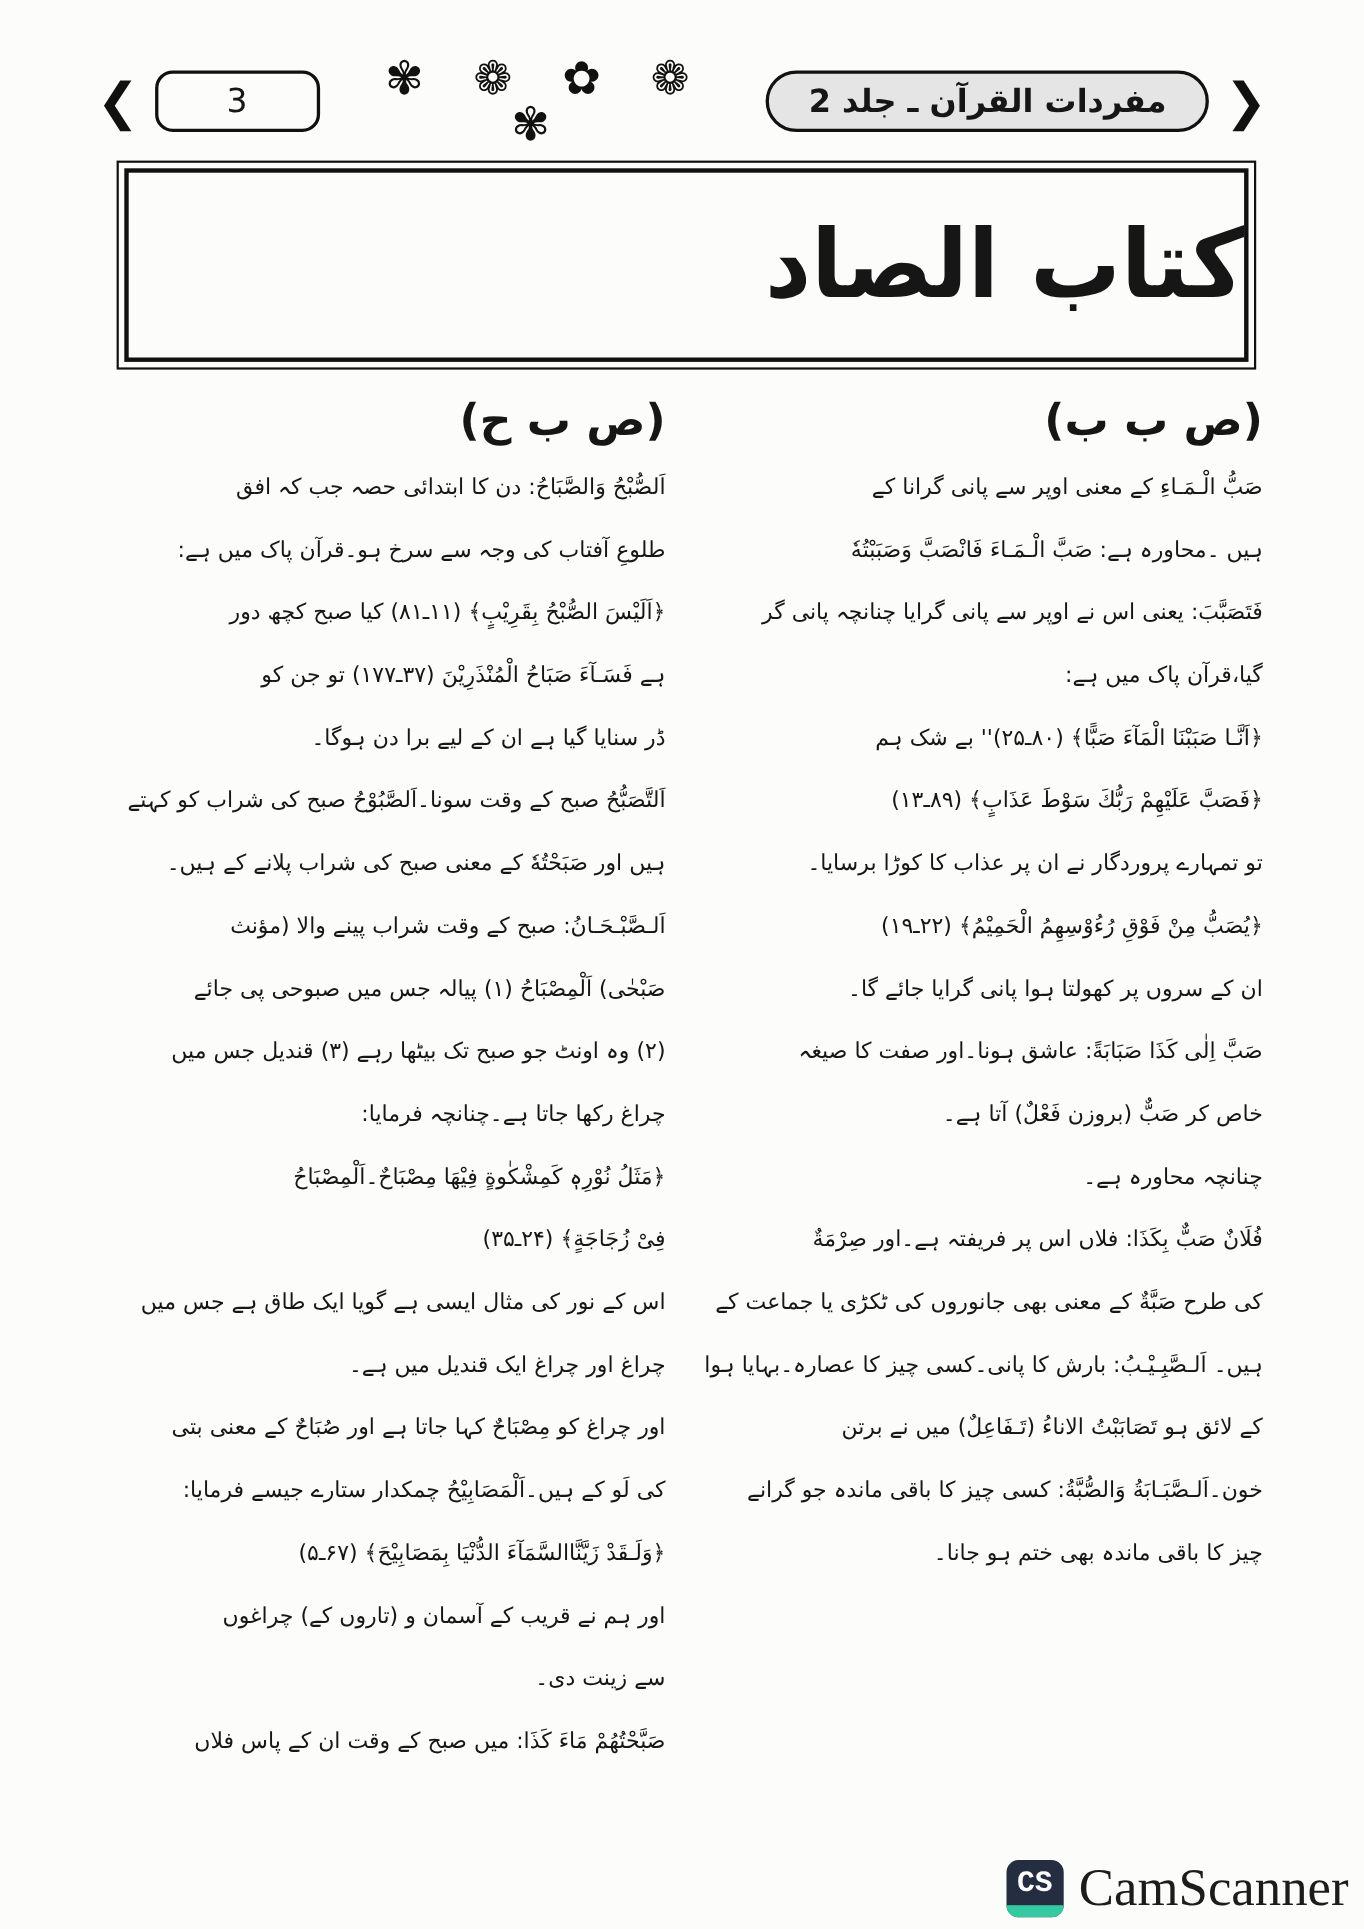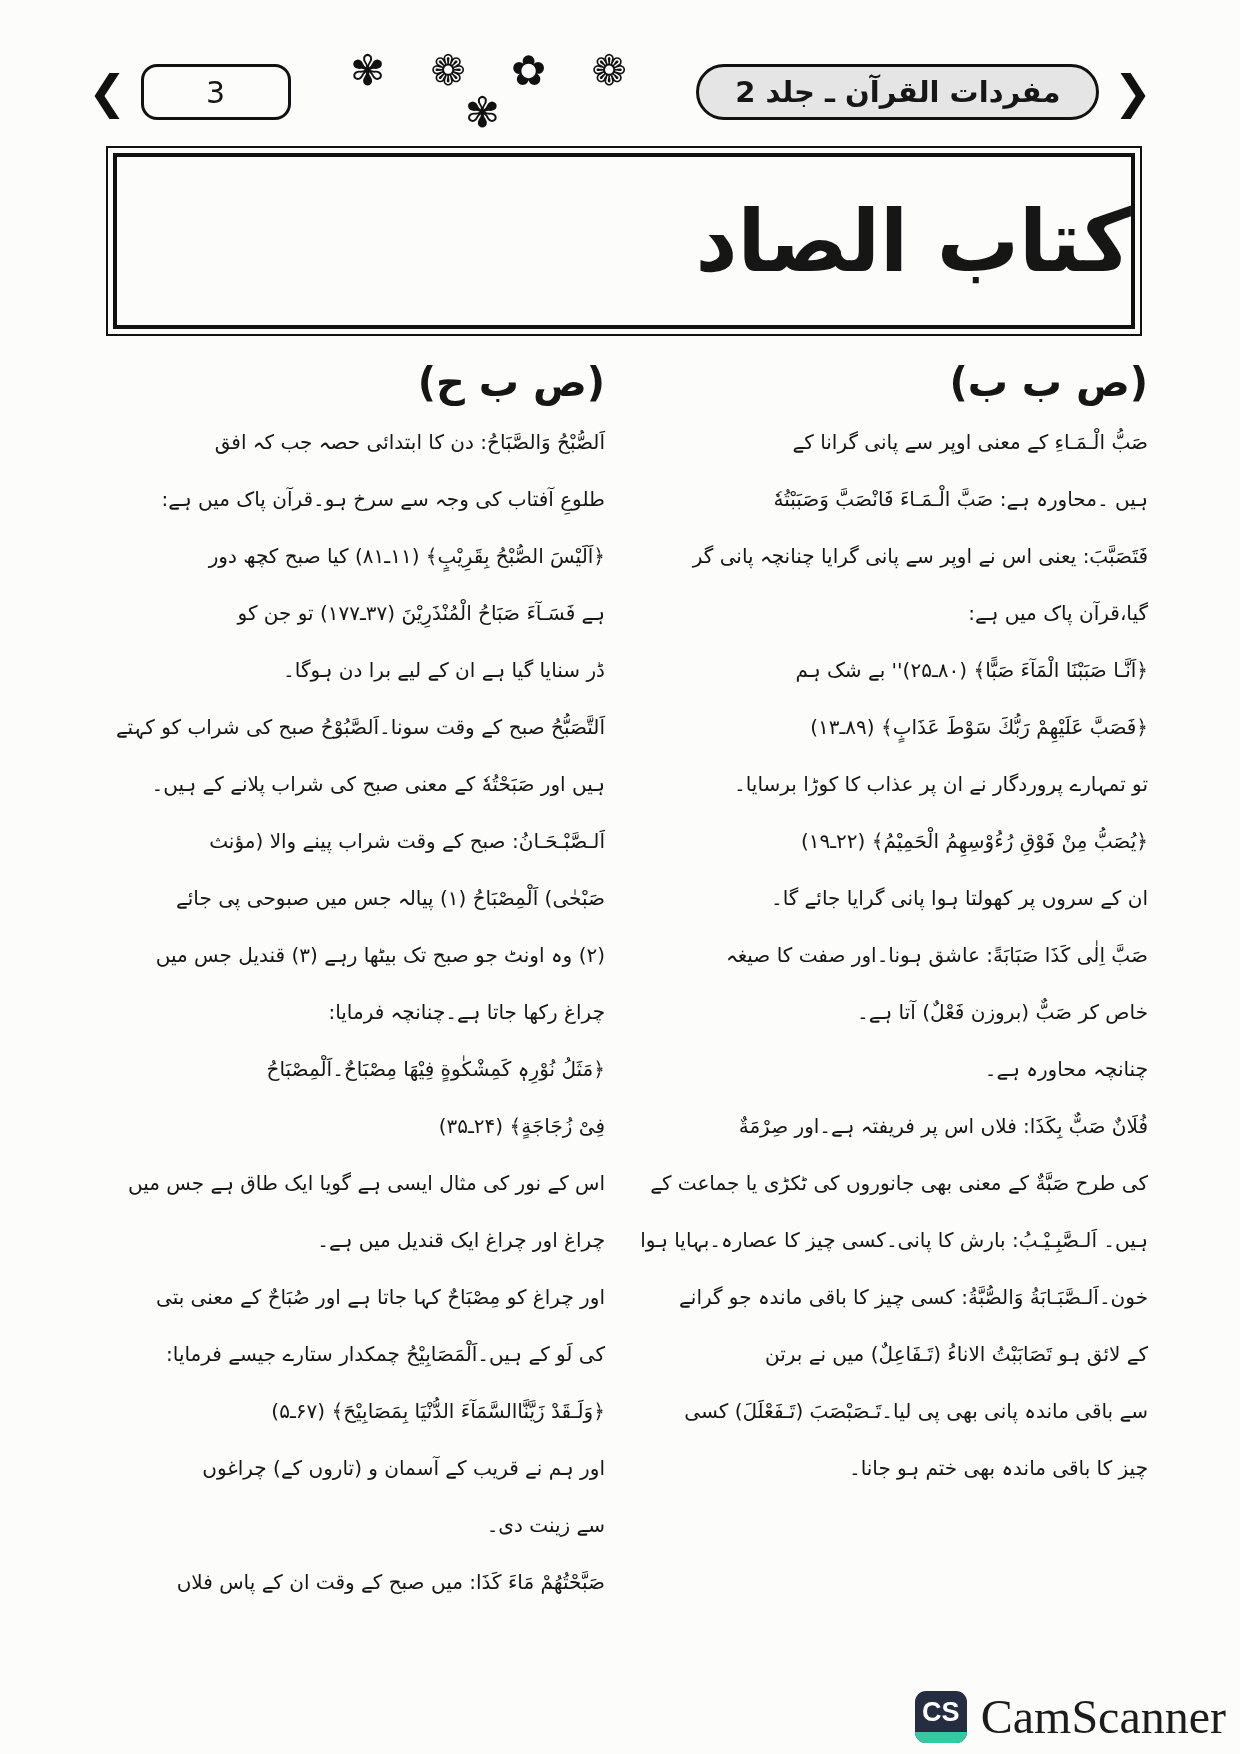--- a/index.html
+++ b/index.html
@@ -94,21 +94,21 @@
   .cs-logo {
     position:relative;
     width:52px; height:52px;
     border-radius:11px;
     background:#242e40;
     overflow:hidden;
     display:flex; align-items:center; justify-content:center;
   }
   .cs-logo-text {
     color:#ffffff; font-weight:bold; font-size:27px;
-    font-family:Liberation Sans, sans-serif;
+    font-family:Liberation Mono, monospace;
     margin-bottom:8px;
     letter-spacing:0px;
   }
   .cs-accent {
     position:absolute; left:0; right:0; bottom:0; height:11px;
     background:#35c9a2;
   }
   .cs-brand {
     font-family:"Liberation Serif", serif;
     font-size:48px; color:#1c1c1c;
@@ -152,23 +152,22 @@
           <div class="line">﴿فَصَبَّ عَلَيْهِمْ رَبُّكَ سَوْطَ عَذَابٍ﴾ (۸۹ـ۱۳)</div>
           <div class="line">تو تمہارے پروردگار نے ان پر عذاب کا کوڑا برسایا۔</div>
           <div class="line">﴿يُصَبُّ مِنْ فَوْقِ رُءُوْسِهِمُ الْحَمِيْمُ﴾ (۲۲ـ۱۹)</div>
           <div class="line">ان کے سروں پر کھولتا ہوا پانی گرایا جائے گا۔</div>
           <div class="line">صَبَّ اِلٰى كَذَا صَبَابَةً: عاشق ہونا۔اور صفت کا صیغہ</div>
           <div class="line">خاص کر صَبٌّ (بروزن فَعْلٌ) آتا ہے۔</div>
           <div class="line">چنانچہ محاورہ ہے۔</div>
           <div class="line">فُلَانٌ صَبٌّ بِكَذَا: فلاں اس پر فریفتہ ہے۔اور صِرْمَةٌ</div>
           <div class="line">کی طرح صَبَّةٌ کے معنی بھی جانوروں کی ٹکڑی یا جماعت کے</div>
           <div class="line">ہیں۔ اَلـصَّبِـيْـبُ: بارش کا پانی۔کسی چیز کا عصارہ۔بہایا ہوا</div>
+          <div class="line">کے لائق ہو تَصَابَبْتُ الاناءُ (تَـفَاعِلٌ) میں نے برتن</div>
           <div class="line">خون۔اَلـصَّبَـابَةُ وَالصُّبَّةُ: کسی چیز کا باقی ماندہ جو گرانے</div>
-          <div class="line">کے لائق ہو تَصَابَبْتُ الاناءُ (تَـفَاعِلٌ) میں نے برتن</div>
-          <div class="line">سے باقی ماندہ پانی بھی پی لیا۔تَـصَبْصَبَ (تَـفَعْلَلَ) کسی</div>
           <div class="line">چیز کا باقی ماندہ بھی ختم ہو جانا۔</div>
         </div>
     </div>
 
     <div class="column">
       <div class="col-heading">(ص ب ح)</div>
       <div class="lines">
           <div class="line">اَلصُّبْحُ وَالصَّبَاحُ: دن کا ابتدائی حصہ جب کہ افق</div>
           <div class="line">طلوعِ آفتاب کی وجہ سے سرخ ہو۔قرآن پاک میں ہے:</div>
           <div class="line">﴿اَلَيْسَ الصُّبْحُ بِقَرِيْبٍ﴾ (۱۱ـ۸۱) کیا صبح کچھ دور</div>

